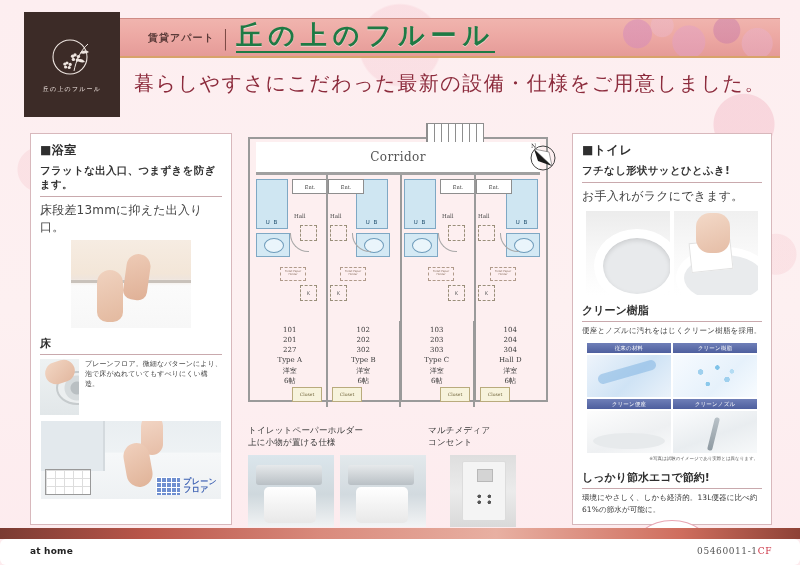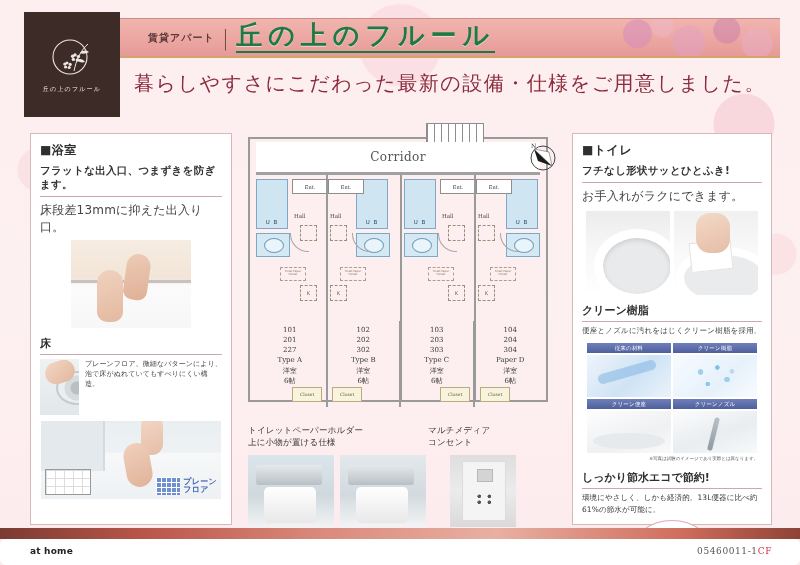--- a/index.html
+++ b/index.html
@@ -508,21 +508,21 @@
           <div>203</div>
           <div>303</div>
           <div>Type C</div>
           <div>洋室</div>
           <div>6帖</div>
         </div>
         <div class="rcell">
           <div>104</div>
           <div>204</div>
           <div>304</div>
-          <div>Paper D</div>
+          <div>Hall D</div>
           <div>洋室</div>
           <div>6帖</div>
         </div>
       </div>
     </div>
 
     <svg class="compass" viewBox="0 0 34 34">
       <circle cx="19" cy="19" r="12" fill="none" stroke="#444" stroke-width="1"></circle>
       <polygon points="10,10 28,27 14,22" fill="#1a1a1a"></polygon>
       <polygon points="10,10 28,27 25,13" fill="#ffffff" stroke="#444" stroke-width=".5"></polygon>

